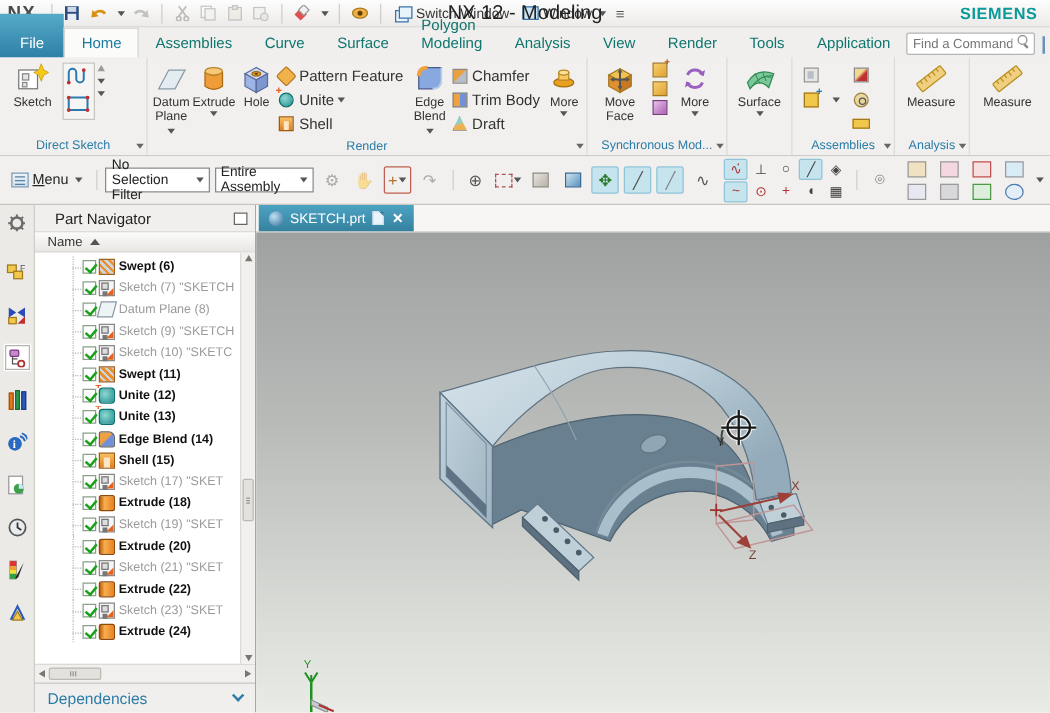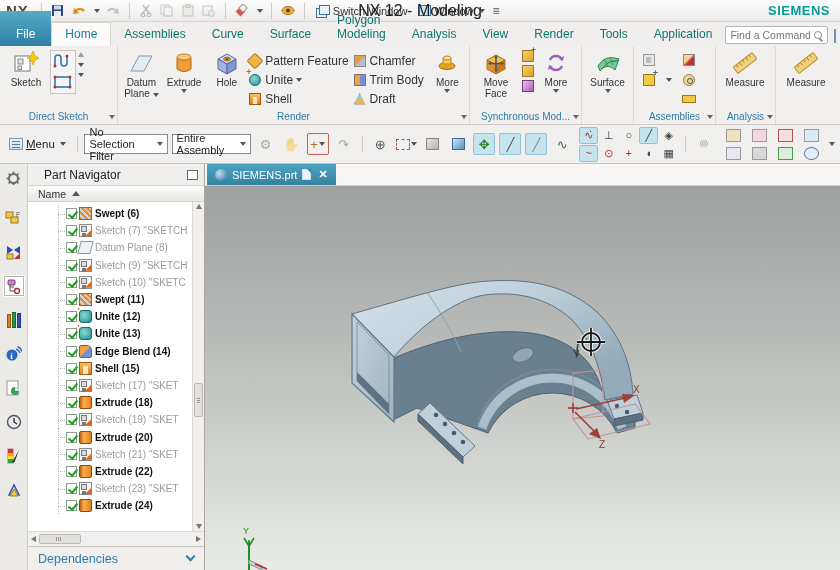--- a/index.html
+++ b/index.html
@@ -23,21 +23,21 @@
   .swin-ic::before{left:0;top:3px;} .swin-ic::after{right:0;top:0;}
   .title-center { position:absolute; left:50%; transform:translateX(-50%); font-size:16px; color:#222; }
   .brand { position:absolute; right:10px; font-weight:bold; font-size:13px; letter-spacing:.5px; color:#0a9a9a; }
   .listic { font-size:12px; color:#555; }
 
   
   .tabrow { position:absolute; left:0; top:22px; width:840px; height:24px; background:#f0efee; display:flex; align-items:flex-end; }
   .rtab { padding:4px 13px 5px; font-size:12px; color:#0f766e; cursor:default; }
   .rtab.file { background:linear-gradient(#56aac8,#2e80a6); color:#fff; padding:16px 16px 5px; }
   .rtab.active { background:#fbfbfa; color:#1b7ba1; border:1px solid #d5d2cf; border-bottom:none; }
-  .findbox { margin-left:auto; margin-right:6px; margin-bottom:2px; width:104px; height:18px; background:#fff; border:1px solid #b5b5b5; border-radius:2px; display:flex; align-items:center; padding:0 4px; gap:3px; }
+  .findbox { margin-left:auto; margin-right:6px; margin-bottom:2px; width:104px; height:18px; background:#fff; border:1px solid #b5b5b5; border-radius:2px; display:flex; padding:0 4px; gap:3px; }
   .findbox input { border:none; outline:none; width:80px; font-size:10.5px; color:#333; font-family:"Liberation Sans",sans-serif; background:transparent; }
   .mag { position:relative; width:10px; height:10px; flex:none; }
   .mag::before { content:""; position:absolute; left:1px; top:1px; width:6px; height:6px; border:1.5px solid #8a8a8a; border-radius:50%; }
   .mag::after { content:""; position:absolute; right:0px; bottom:0px; width:4px; height:1.5px; background:#8a8a8a; transform:rotate(45deg); }
   .tab-end-ic { width:14px; height:14px; background:#e8f0f8; border:1px solid #6a92b8; margin:0 4px 3px 0; }
 
   
   .ribbon { position:absolute; left:0; top:46px; width:840px; height:79px; background:#f1f0ee; border-bottom:1px solid #cfccc8; display:flex; }
   .rgroup { display:flex; flex-direction:column; border-right:1px solid #dddad6; height:100%; }
   .rbody { flex:1; display:flex; align-items:flex-start; padding:2px 2px 0; }
@@ -354,20 +354,30 @@
               <span>Unite</span>
               <span class="dd2"></span>
             </div>
           <div class="smallrow">
               <span class="sic">
                 <span class="fic fic-shell"></span>
               </span>
               <span>Shell</span>
             </div>
         </div>
+        <div class="bigbtn">
+          <span class="bicon">
+              <svg width="26" height="26">
+                <path d="M4,21 V11 Q4,4 11,4 H22 V14 Q22,21 15,21 Z" fill="#88a8e0" stroke="#4a5a88"></path>
+                <path d="M4,11 Q4,4 11,4" fill="none" stroke="#f0a040" stroke-width="3"></path>
+                <path d="M22,4 l0,10 q0,7 -7,7" fill="none" stroke="#b8cdf0" stroke-width="1.5"></path>
+              </svg>
+            </span>
+          <span class="blabel"><span>Edge Blend</span> <span class="dd2" style="display:inline-block"></span></span>
+        </div>
         <div class="smallcol">
           <div class="smallrow">
               <span class="sic">
                 <span class="fic fic-chamfer"></span>
               </span>
               <span>Chamfer</span>
             </div>
           <div class="smallrow">
               <span class="sic">
                 <span class="fic fic-trim"></span>
@@ -782,21 +792,21 @@
       <div class="depsbar">
         <span class="depslabel">Dependencies</span>
         <span class="chev"></span>
       </div>
     </div>
 
     <div class="viewport">
       <div class="vtabbar">
         <div class="vtab">
           <span class="vtab-logo"></span>
-          <span>SIEMENS.prt</span>
+          <span>SKETCH.prt</span>
           <span class="vtab-doc"></span>
           <span class="vtab-close">✕</span>
         </div>
       </div>
       <div class="canvas">
         <svg width="635" height="384" viewBox="0 0 635 384">
           <defs>
             <linearGradient id="topg" x1="0" y1="0" x2="1" y2=".6">
               <stop offset="0" stop-color="#d6e2e9"></stop>
                 <stop offset=".55" stop-color="#bccfda"></stop>

